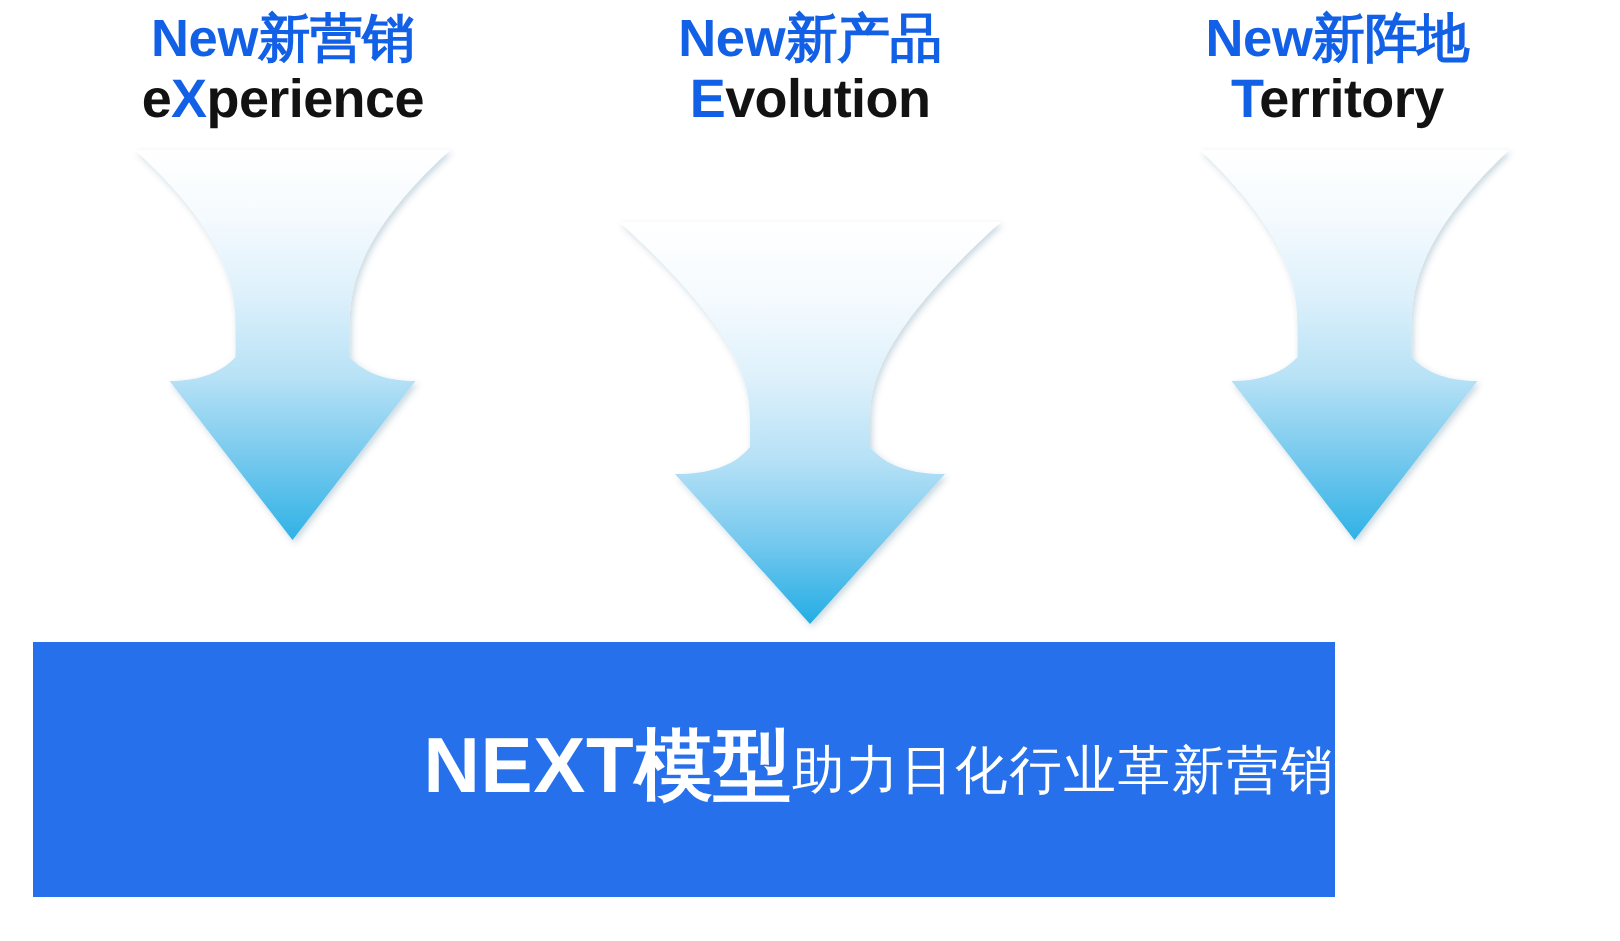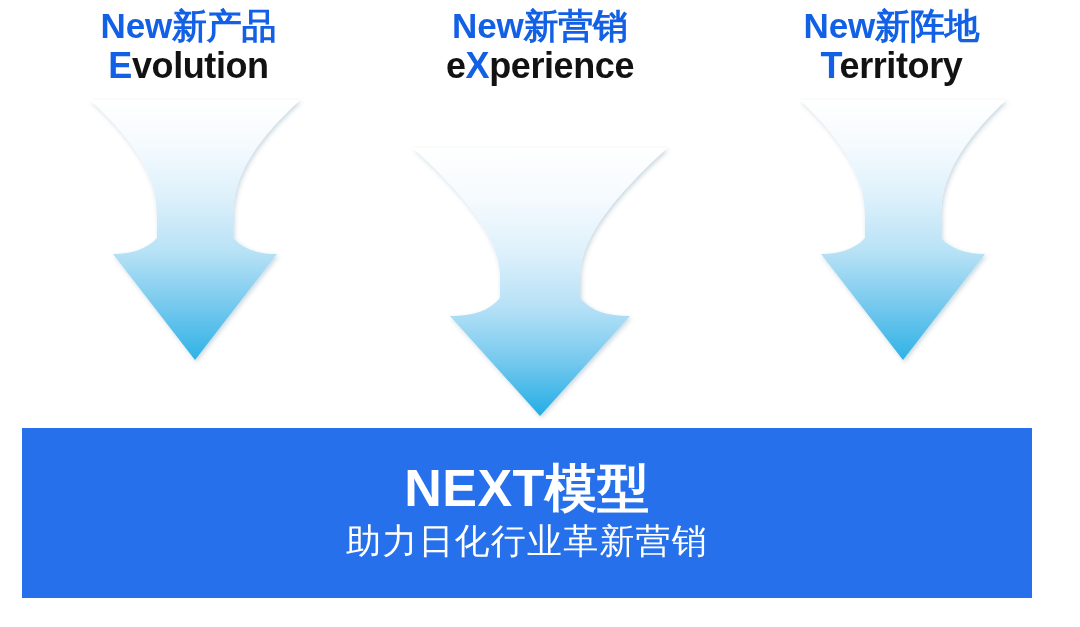--- a/index.html
+++ b/index.html
@@ -73,27 +73,27 @@
     height: 627px;
     pointer-events: none;
   }
   .arrow-svg { display: block; }
 
   
   .banner {
     position: absolute;
     left: 22px;
     top: 428px;
-    width: 1010px;
+    width: 868px;
     height: 170px;
     background: #2670EC;
     display: flex;
-    flex-direction: column;
+    flex-direction: row;
     align-items: center;
-    justify-content: center;
+    justify-content: flex-end;
     box-sizing: border-box;
     padding-bottom: 4px;
   }
   .banner-title {
     color: #ffffff;
     font-size: 52px;
     font-weight: 700;
     letter-spacing: 0.5px;
     line-height: 1.05;
     white-space: nowrap;
@@ -109,27 +109,27 @@
   }
 </style>
 </head>
 <body>
 
 <div id="slide">
 
   <div class="pillars">
 
     <div class="pillar">
+      <div class="pillar-line1"><span class="en-new">New</span><span class="cn-new">新营销</span></div>
+      <div class="pillar-line2"><span class="blk">e</span><span class="hl">X</span><span class="blk">perience</span></div>
+    </div>
+
+    <div class="pillar">
       <div class="pillar-line1"><span class="en-new">New</span><span class="cn-new">新产品</span></div>
       <div class="pillar-line2"><span class="hl">E</span><span class="blk">volution</span></div>
-    </div>
-
-    <div class="pillar">
-      <div class="pillar-line1"><span class="en-new">New</span><span class="cn-new">新营销</span></div>
-      <div class="pillar-line2"><span class="blk">e</span><span class="hl">X</span><span class="blk">perience</span></div>
     </div>
 
     <div class="pillar">
       <div class="pillar-line1"><span class="en-new">New</span><span class="cn-new">新阵地</span></div>
       <div class="pillar-line2"><span class="hl">T</span><span class="blk">erritory</span></div>
     </div>
 
   </div>
 
   <div class="arrow-layer">

